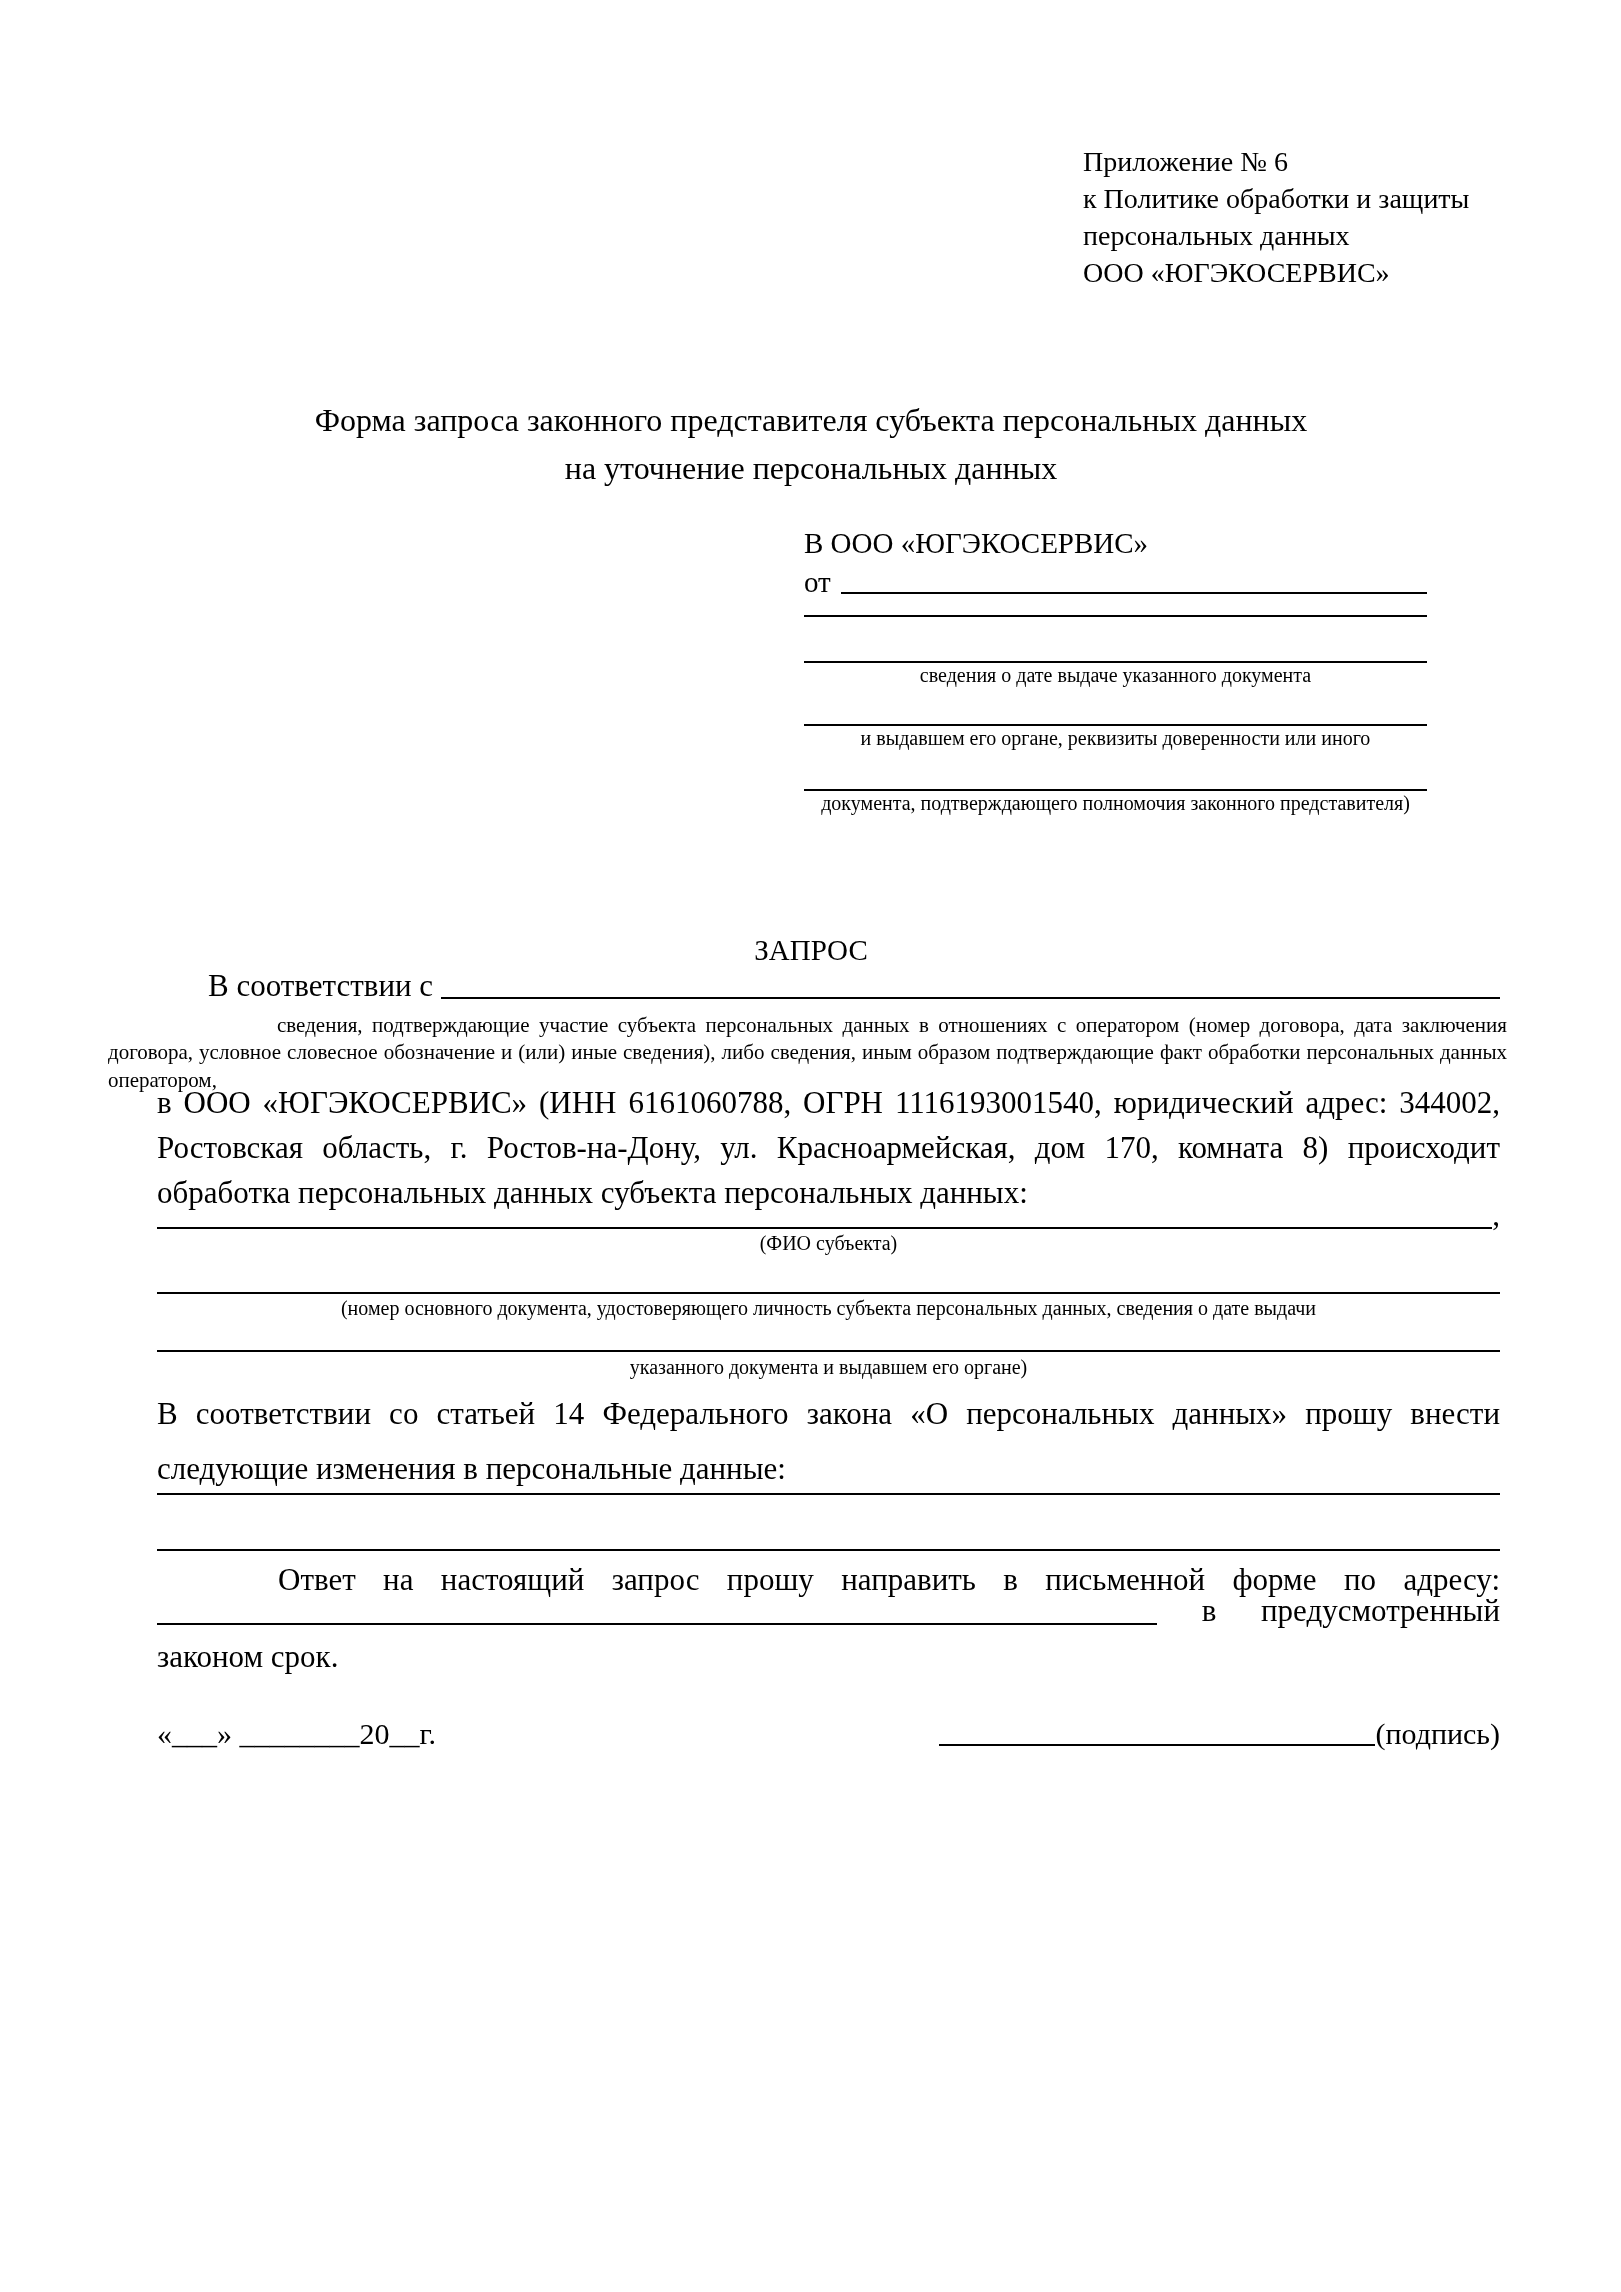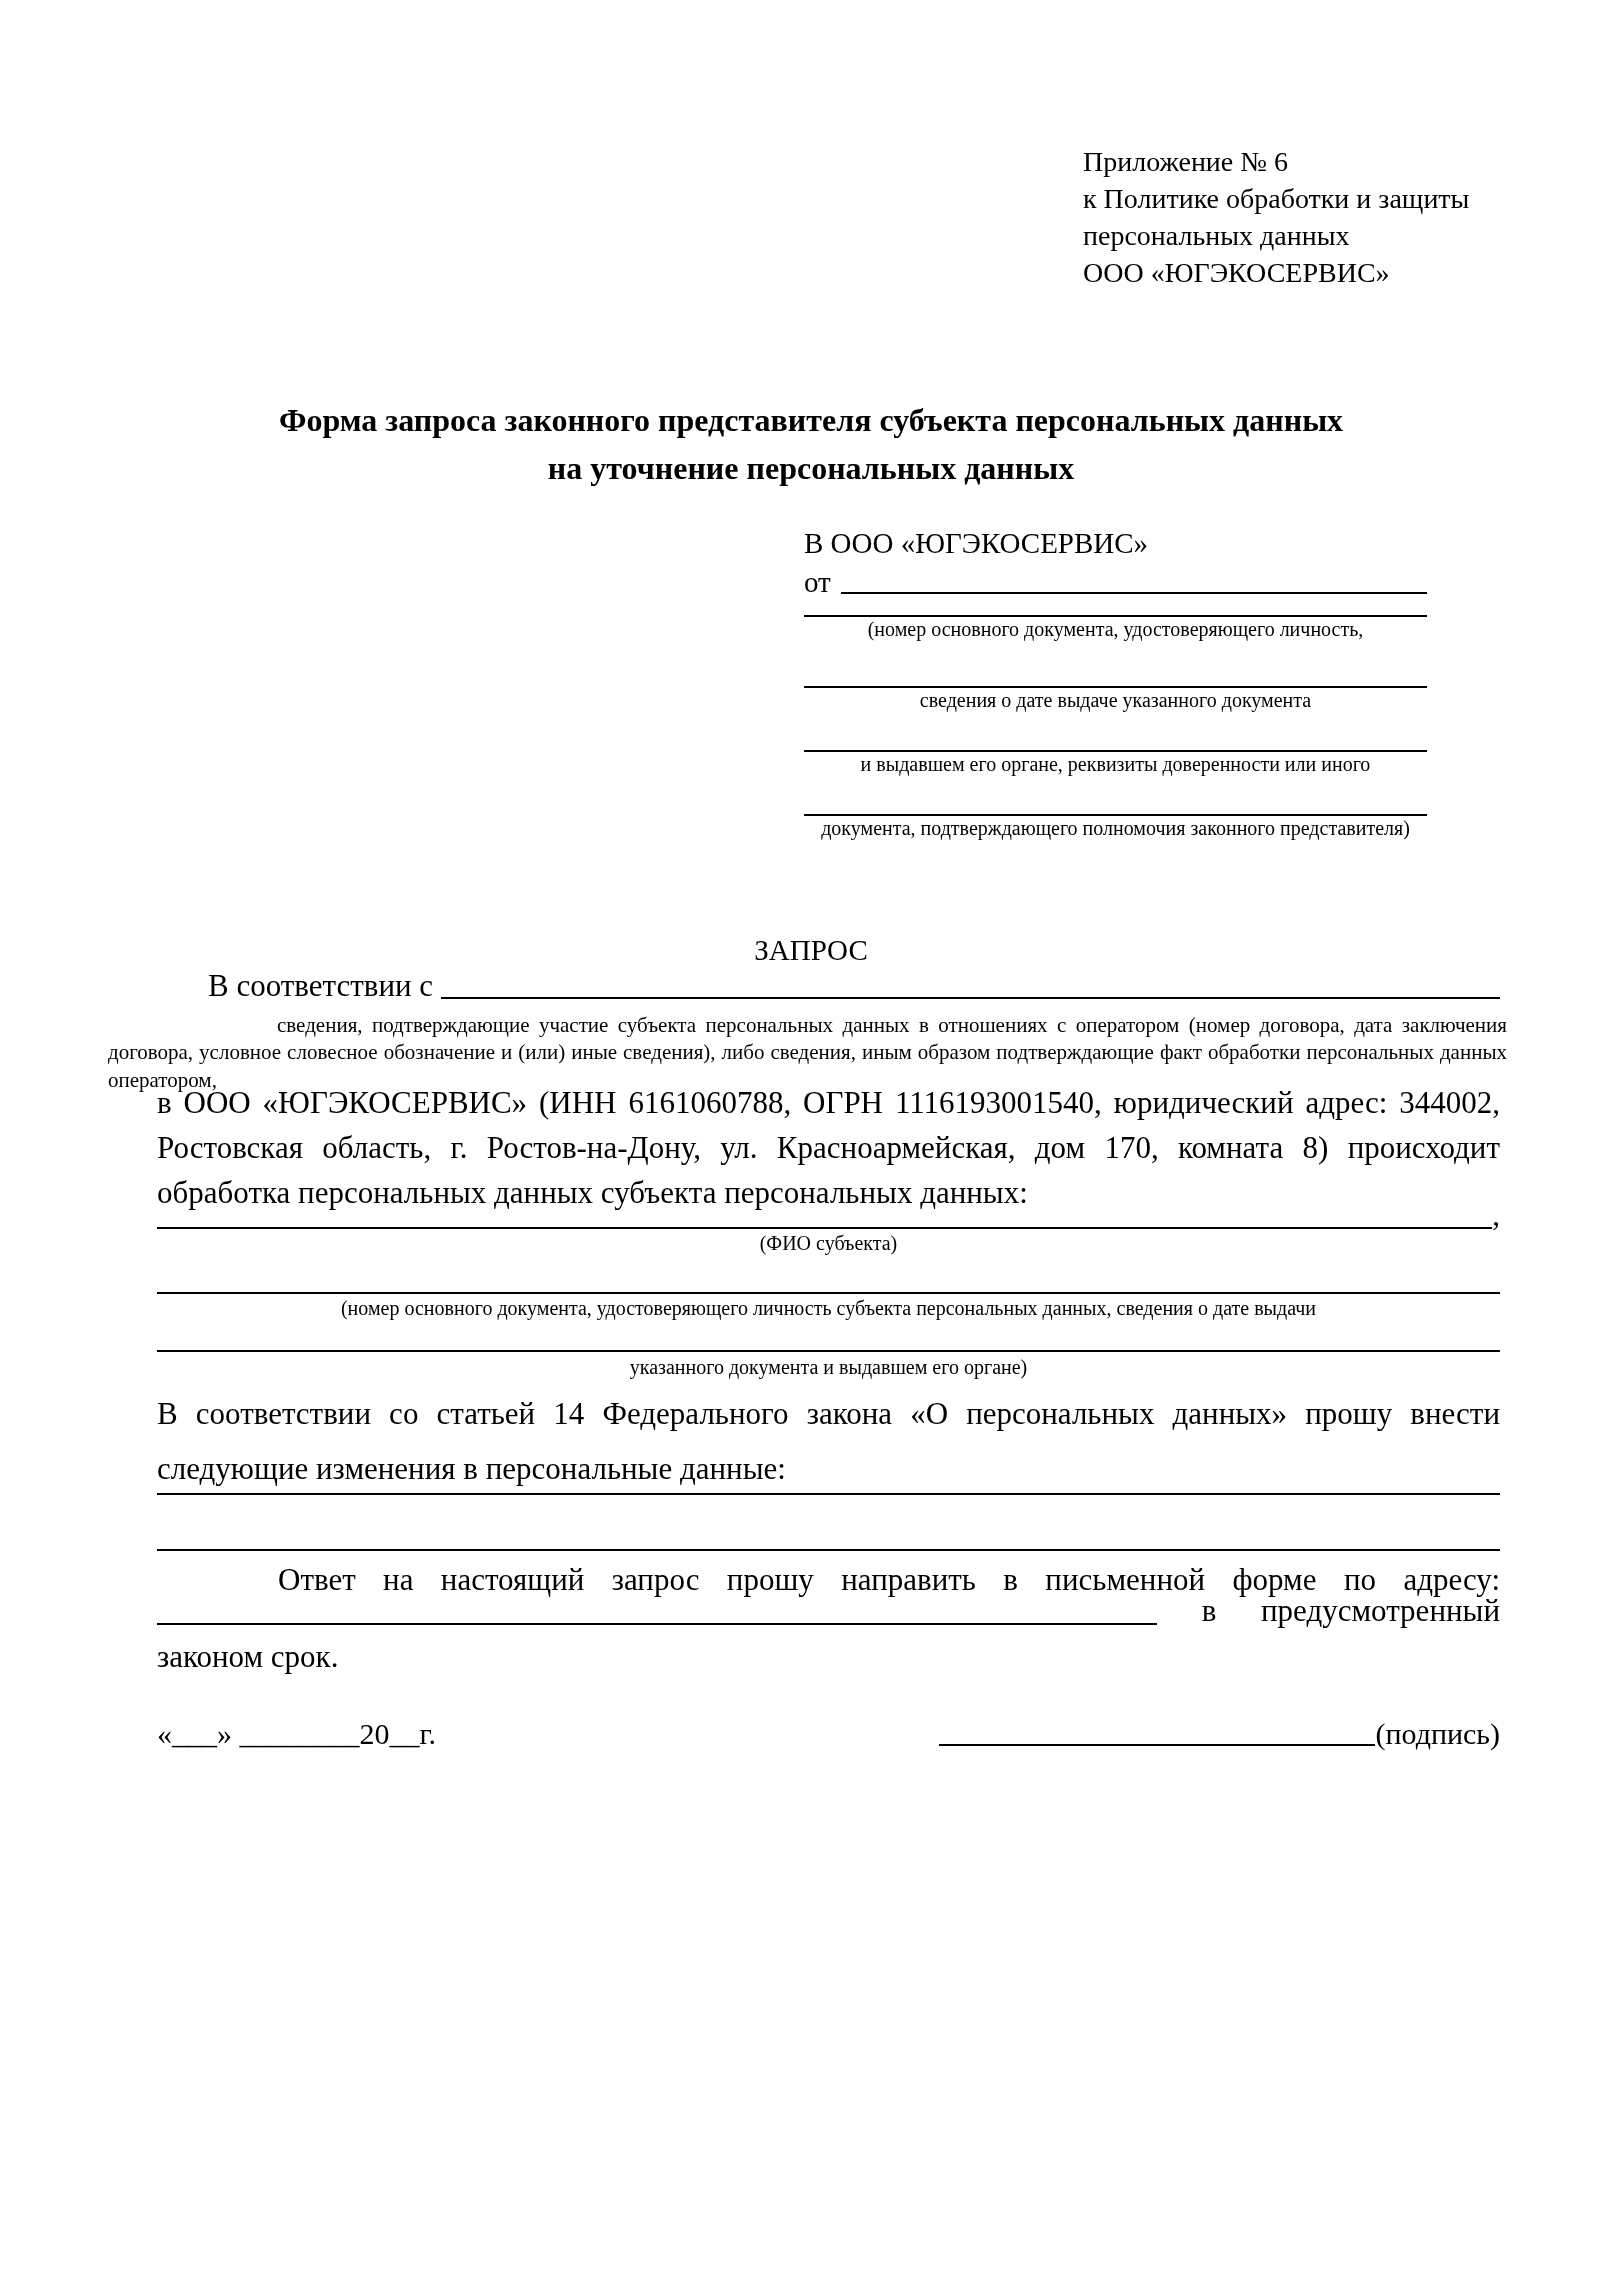--- a/index.html
+++ b/index.html
@@ -5,21 +5,21 @@
   html,body{margin:0;padding:0;background:#ffffff;}
   body{
     width:1621px;height:2293px;position:relative;
     font-family:"Liberation Serif","DejaVu Serif",serif;
     color:#000;
   }
   .abs{position:absolute;}
   
   .appendix{left:1083px;top:143px;font-size:28px;line-height:37px;}
   
-  .title{left:157px;width:1308px;top:396px;text-align:center;font-weight:bold;
+  .title{left:157px;width:1308px;top:396px;text-align:center;font-weight:normal;
          font-size:32px;line-height:48px;}
   
   .recipient{left:804px;width:623px;top:527px;font-size:29px;}
   .r-row{display:flex;margin-top:5.9px;}
   .r-row .lead{white-space:nowrap;margin-right:9.8px;}
   .fill{flex:1;border-bottom:2.9px solid #000;margin-bottom:4.9px;}
   .cap{font-size:20px;line-height:25.5px;text-align:center;}
   .uline{border-bottom:2.9px solid #000;}
   .u1{height:15.7px;}
   .u2{height:44px;}
@@ -76,21 +76,20 @@
   <div>на уточнение персональных данных</div>
 </div>
 
 <div class="abs recipient">
   <div>В ООО «ЮГЭКОСЕРВИС»</div>
   <div class="r-row">
     <span class="lead">от</span>
     <div class="fill"></div>
   </div>
   <div class="uline u1"></div>
-  <div class="cap">(номер основного документа, удостоверяющего личность,</div>
   <div class="uline u2"></div>
   <div class="cap">сведения о дате выдаче указанного документа</div>
   <div class="uline u3"></div>
   <div class="cap">и выдавшем его органе, реквизиты доверенности или иного</div>
   <div class="uline u4"></div>
   <div class="cap">документа, подтверждающего полномочия законного представителя)</div>
 </div>
 
 <div class="abs zapros">ЗАПРОС</div>
 

